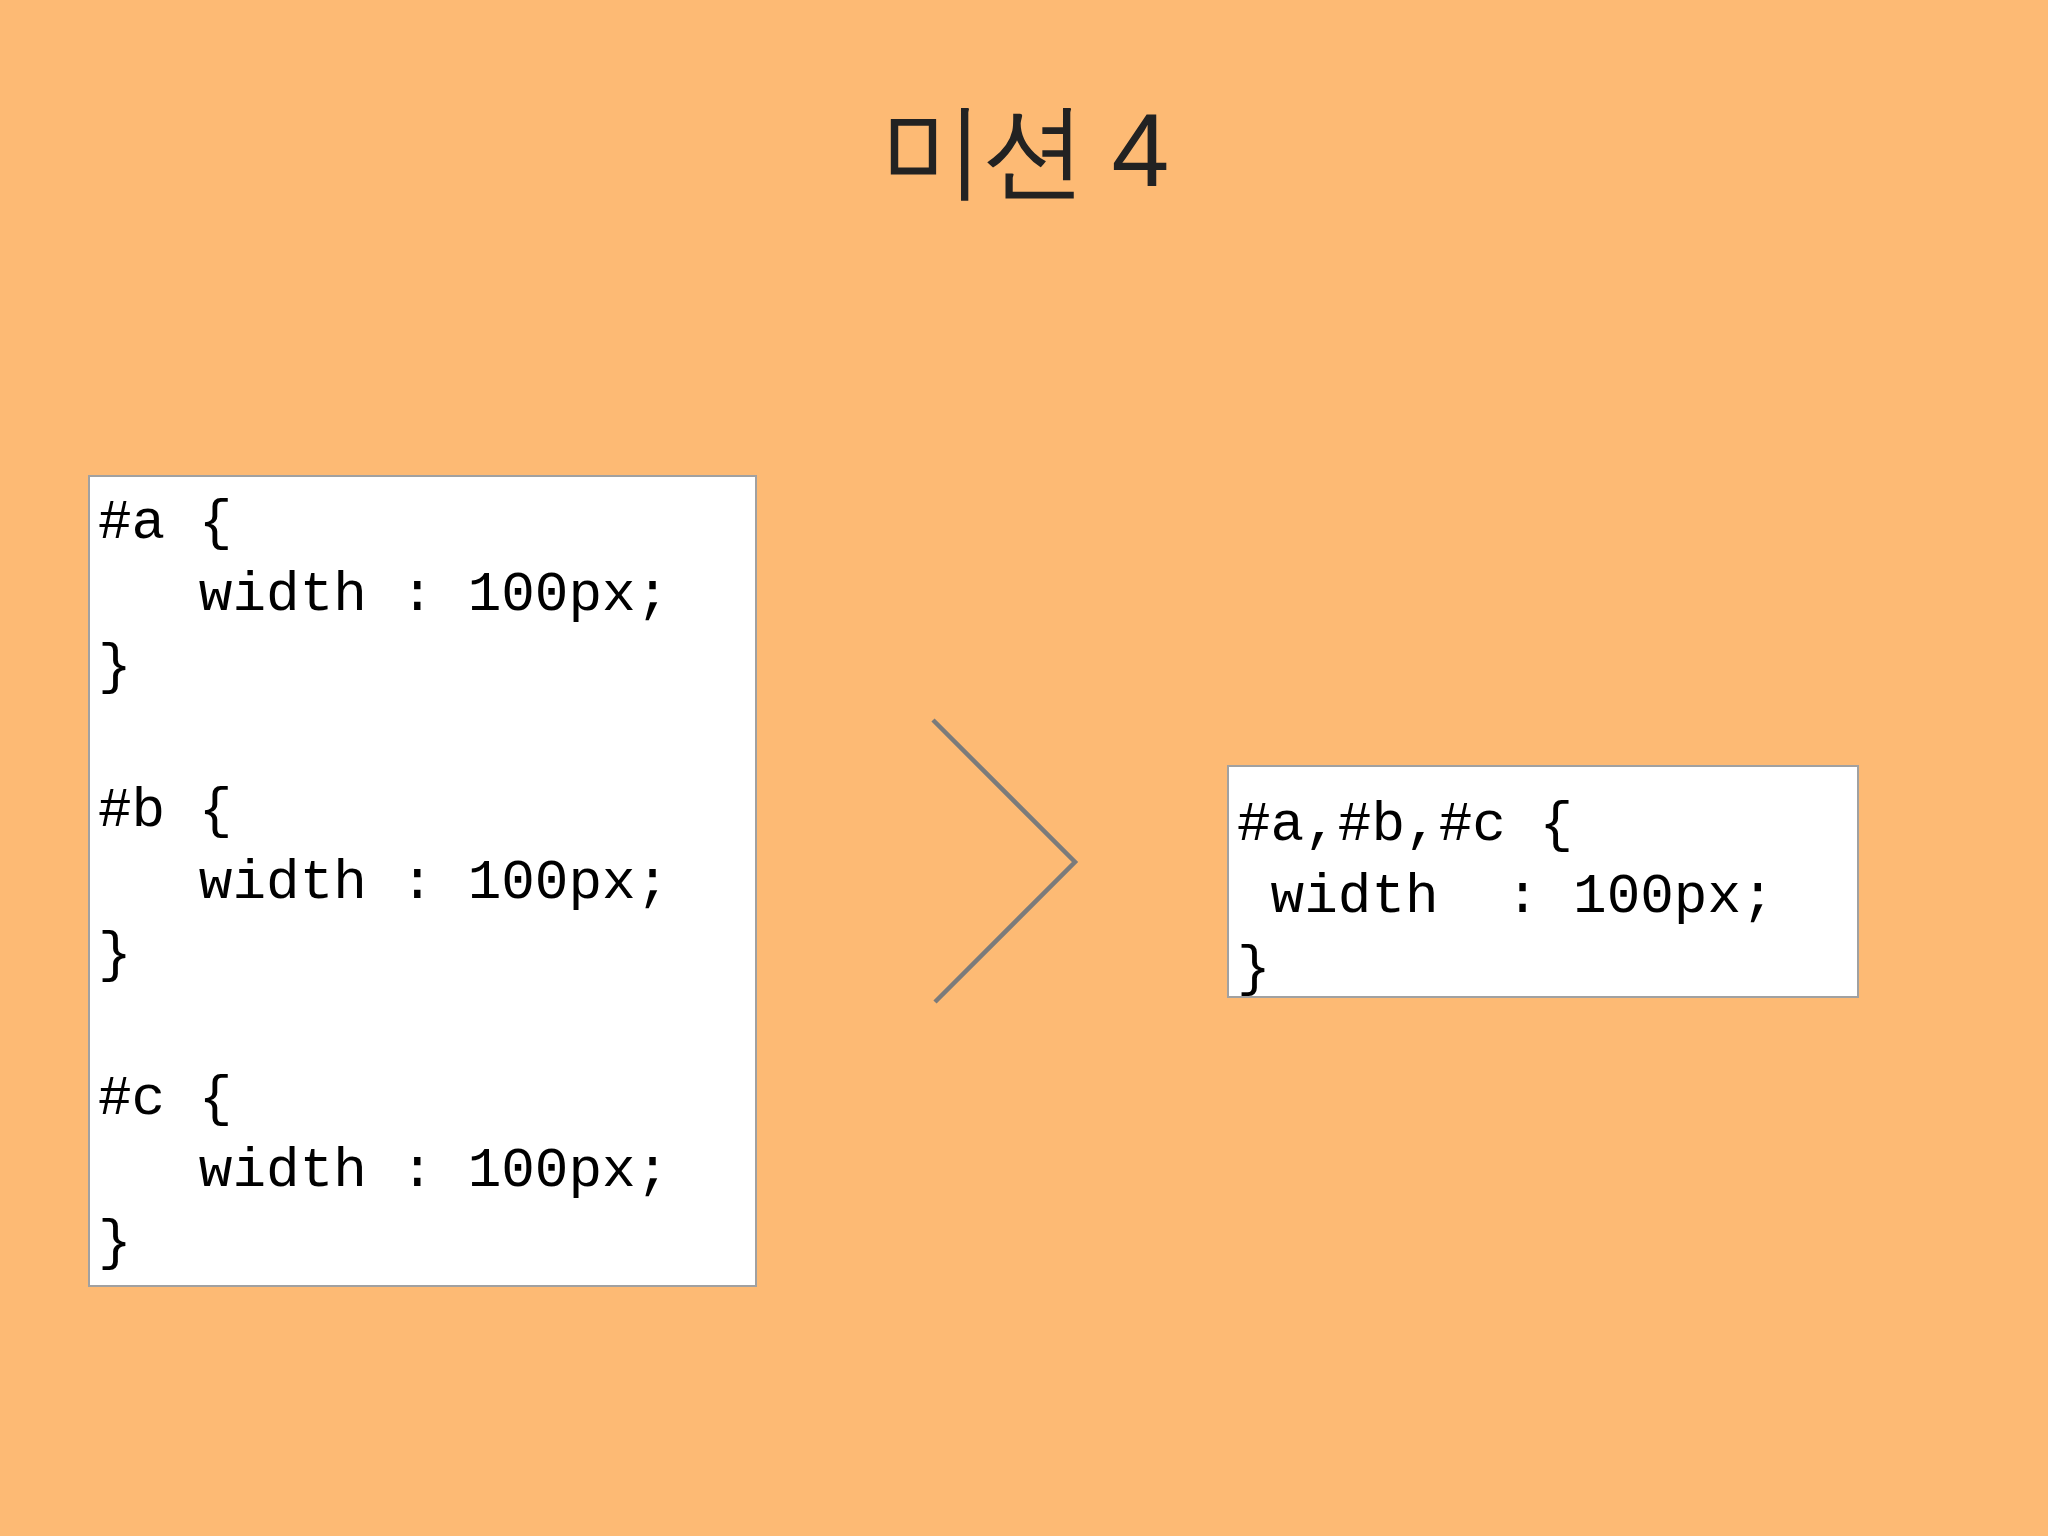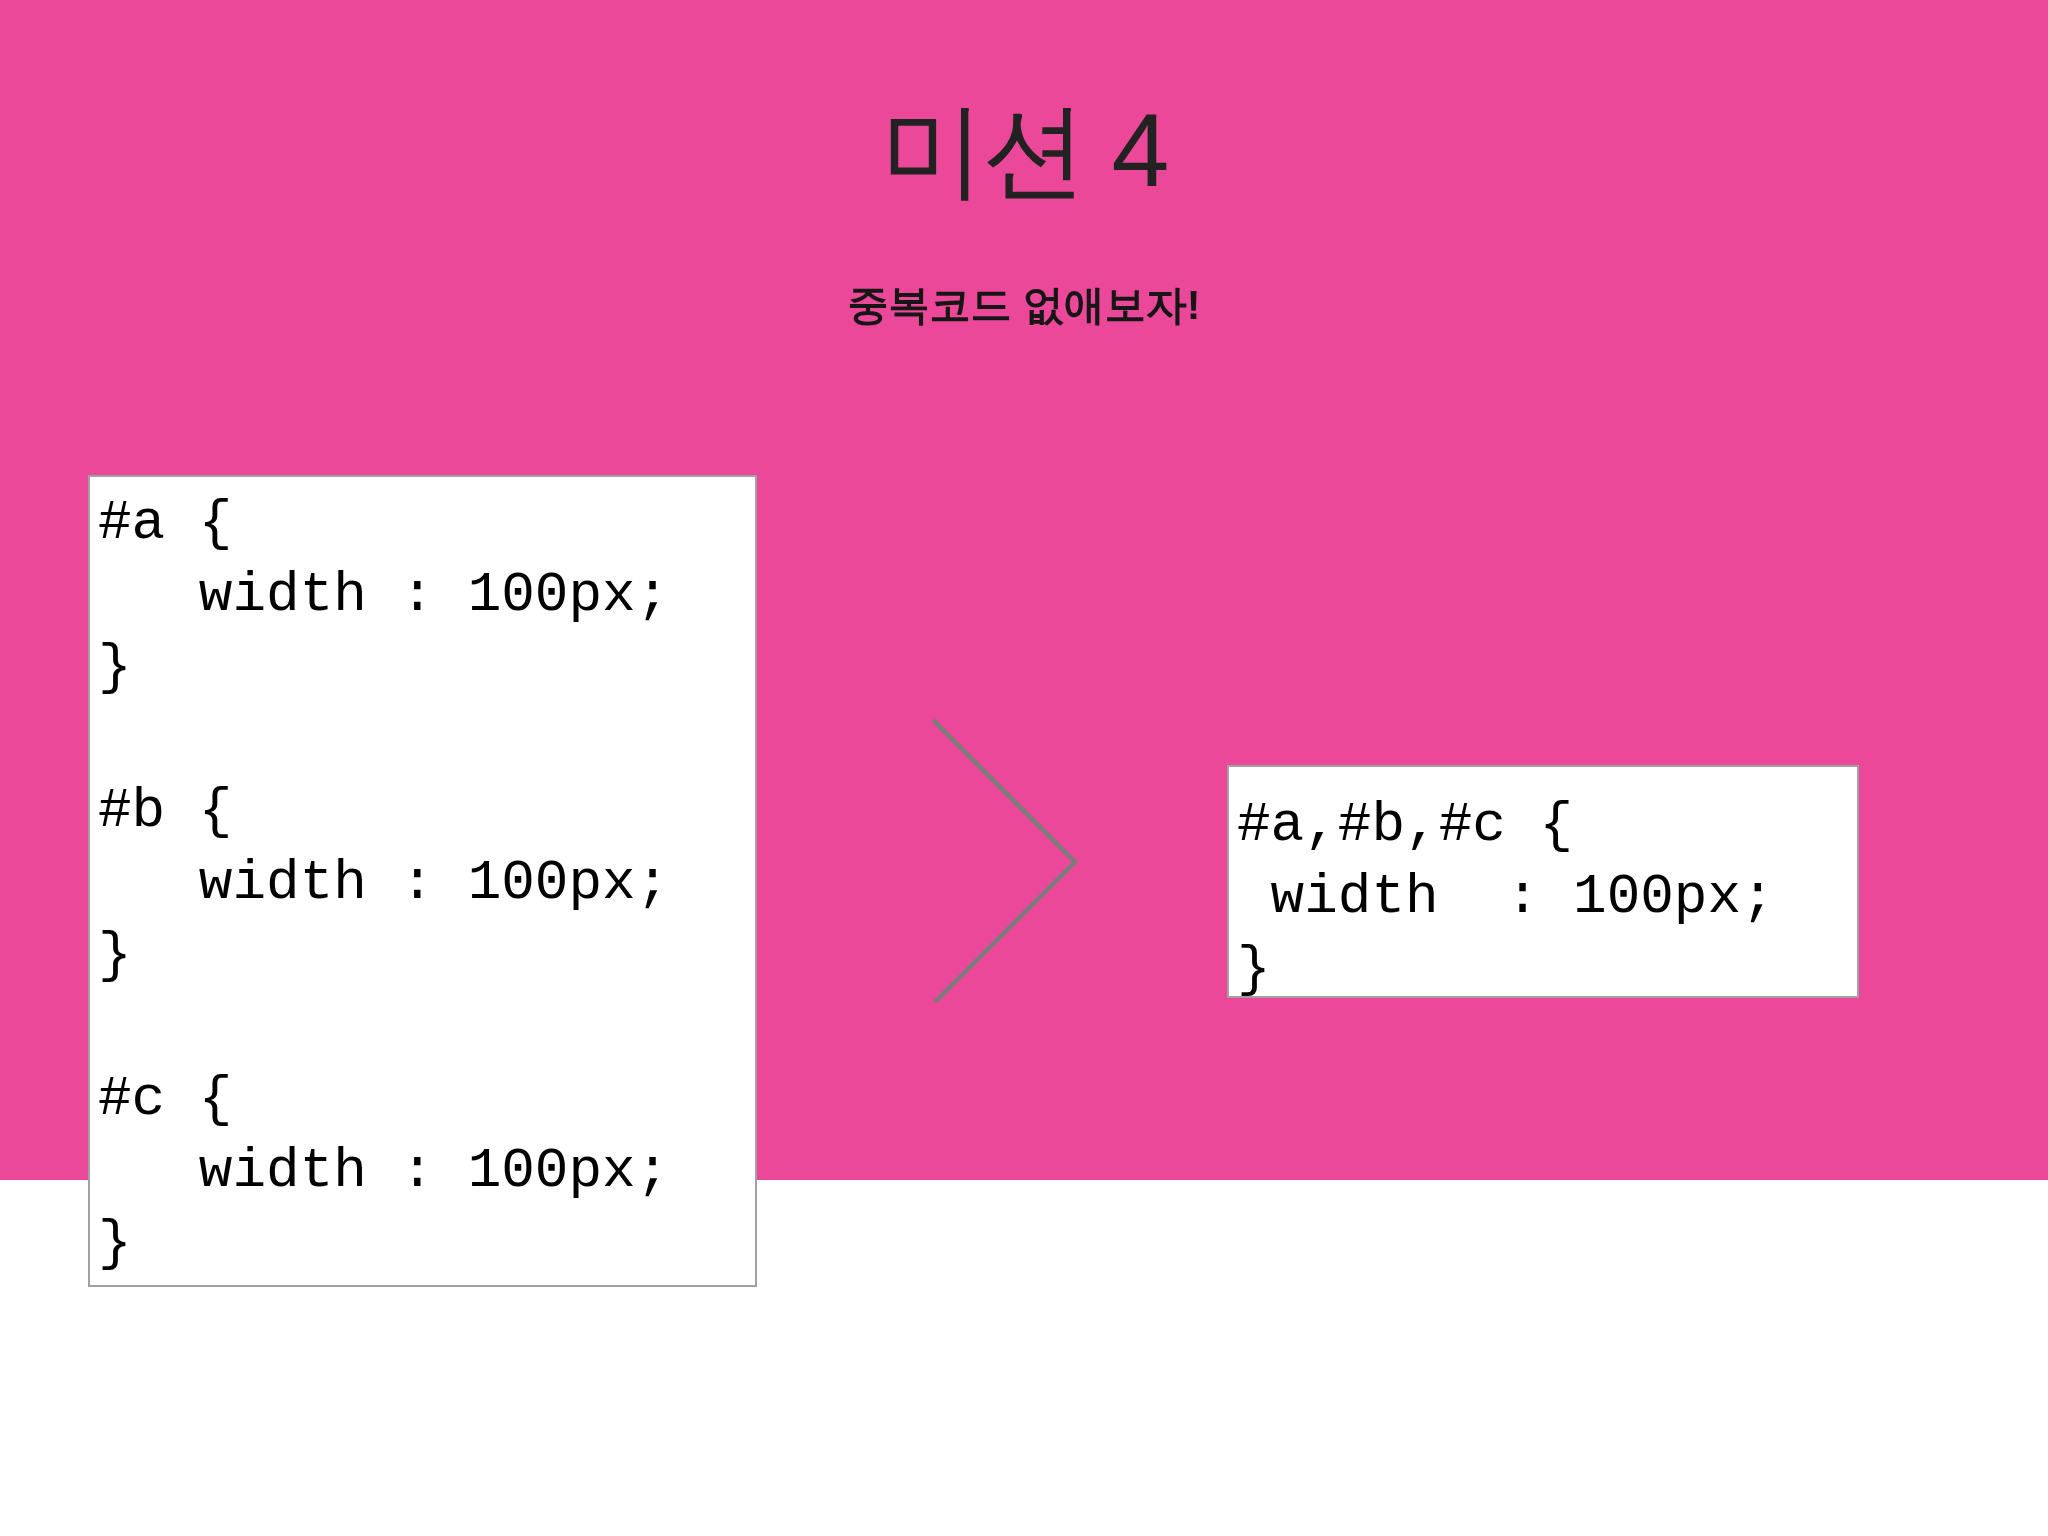--- a/index.html
+++ b/index.html
@@ -6,22 +6,22 @@
     margin: 0;
     padding: 0;
     background: #ffffff;
     width: 2048px;
     height: 1536px;
     overflow: hidden;
   }
   .slide {
     position: relative;
     width: 2048px;
-    height: 1180px;
-    background: #ec4899;
+    height: 1536px;
+    background: #fdba74;
     font-family: "Liberation Sans", sans-serif;
   }
   .title {
     position: absolute;
     top: 80px;
     left: 0;
     width: 2048px;
     margin: 0;
     text-align: center;
     font-family: "Liberation Sans", sans-serif;
@@ -83,21 +83,20 @@
     stroke-width: 4.5;
   }
 </style>
 </head>
 <body>
 
 <div class="slide">
 
   <h1 class="title">미션 4</h1>
 
-  <div class="subtitle">중복코드 없애보자!</div>
 
   <pre class="code-box before">#a {
    width : 100px;
 }
 
 #b {
    width : 100px;
 }
 
 #c {

